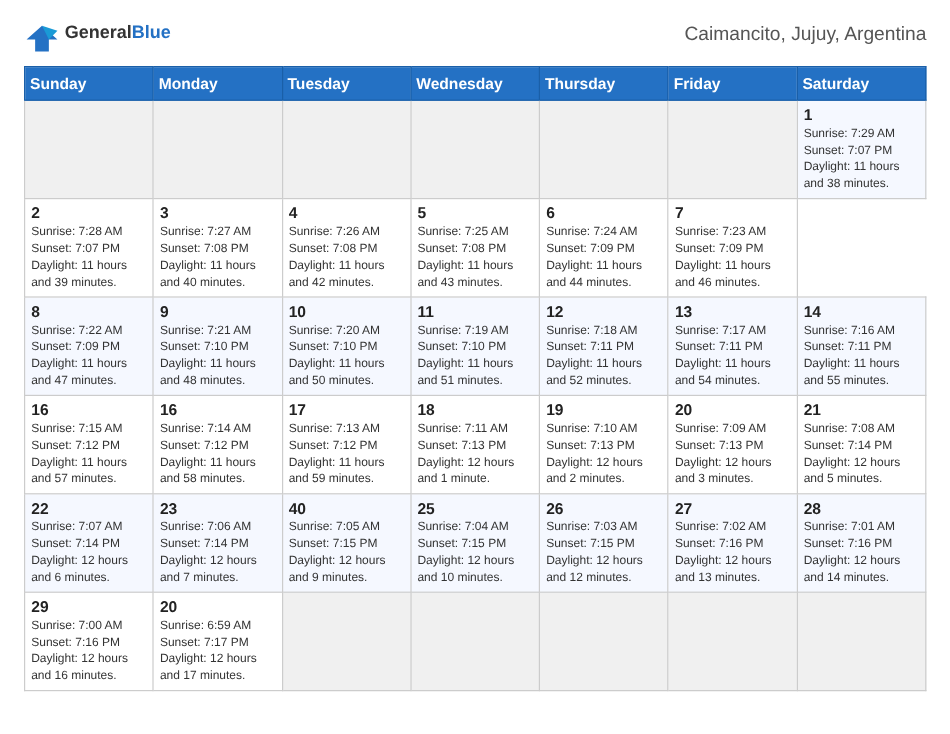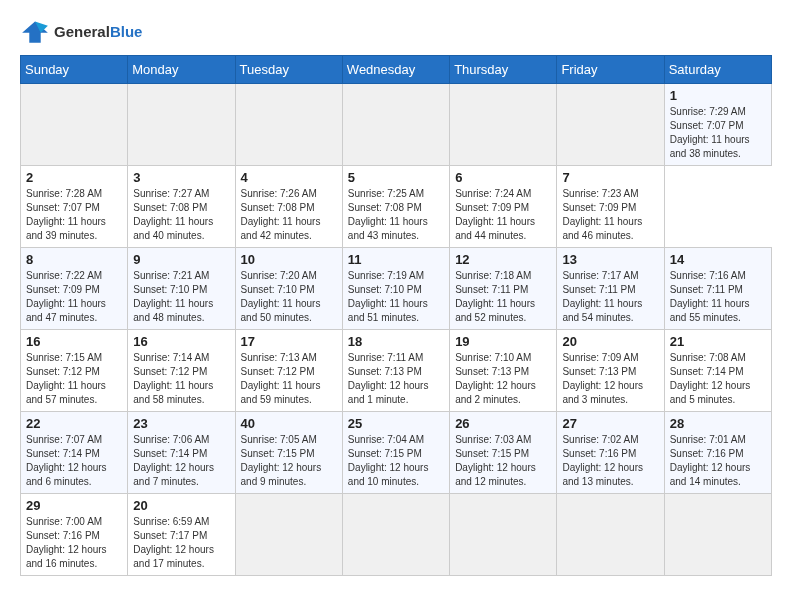--- a/index.html
+++ b/index.html
@@ -11,21 +11,21 @@
       padding: 20px;
     }
     .header {
       display: flex;
       justify-content: space-between;
       align-items: flex-start;
       margin-bottom: 10px;
     }
     .logo {
       display: flex;
-      align-items: center;
+      align-items: flex-start;
       gap: 4px;
     }
     .logo-bird {
       width: 30px;
       height: 25px;
     }
     .title-section {
       text-align: right;
     }
     .title-section h1 {
@@ -42,21 +42,21 @@
       width: 100%;
       border-collapse: collapse;
       font-size: 11px;
     }
     thead tr th {
       background: #2471c4;
       color: #fff;
       padding: 6px 4px;
       text-align: left;
       font-size: 13px;
-      font-weight: normal;
+      font-weight: bold;
       border: 1px solid #1a5fa8;
     }
     tbody tr td {
       border: 1px solid #ccc;
       padding: 4px 5px;
       vertical-align: top;
       background: #fff;
       width: 14.28%;
     }
     tbody tr:nth-child(odd) td {
@@ -87,20 +87,21 @@
       <polygon points="20,2 38,18 28,18 28,32 12,32 12,18 2,18" fill="#2471c4"></polygon>
       <polygon points="20,2 38,8 28,18" fill="#1a9ad6"></polygon>
     </svg>
     <div>
       <div style="font-size:15px; font-weight:bold; color:#333; line-height:1.1;">
         <span>General</span><span style="color:#2471c4;">Blue</span>
       </div>
     </div>
   </div>
   <div class="title-section">
+    <h2>Caimancito, Jujuy, Argentina</h2>
   </div>
 </div>
 
 <table>
   <thead>
     <tr id="thead-row">
     <th>Sunday</th>
         <th>Monday</th>
         <th>Tuesday</th>
         <th>Wednesday</th>

